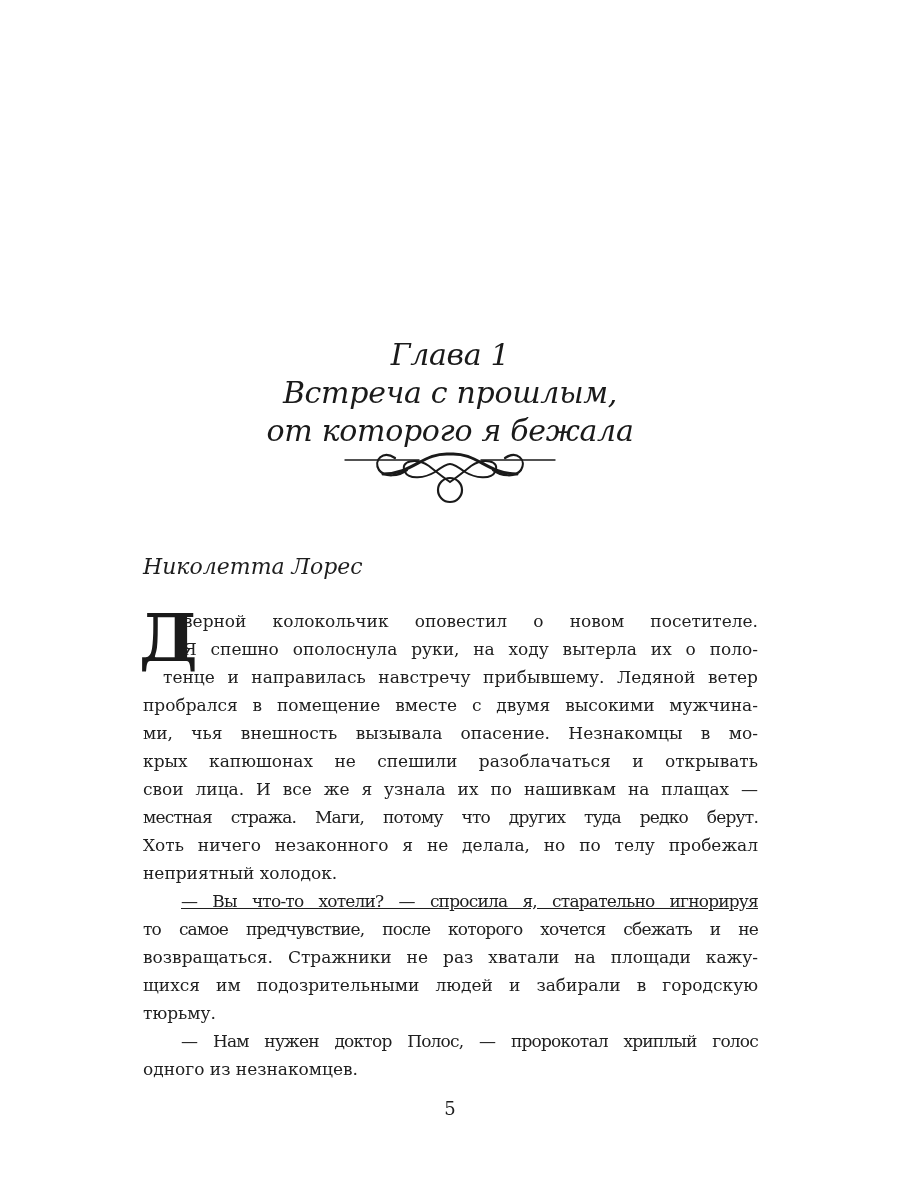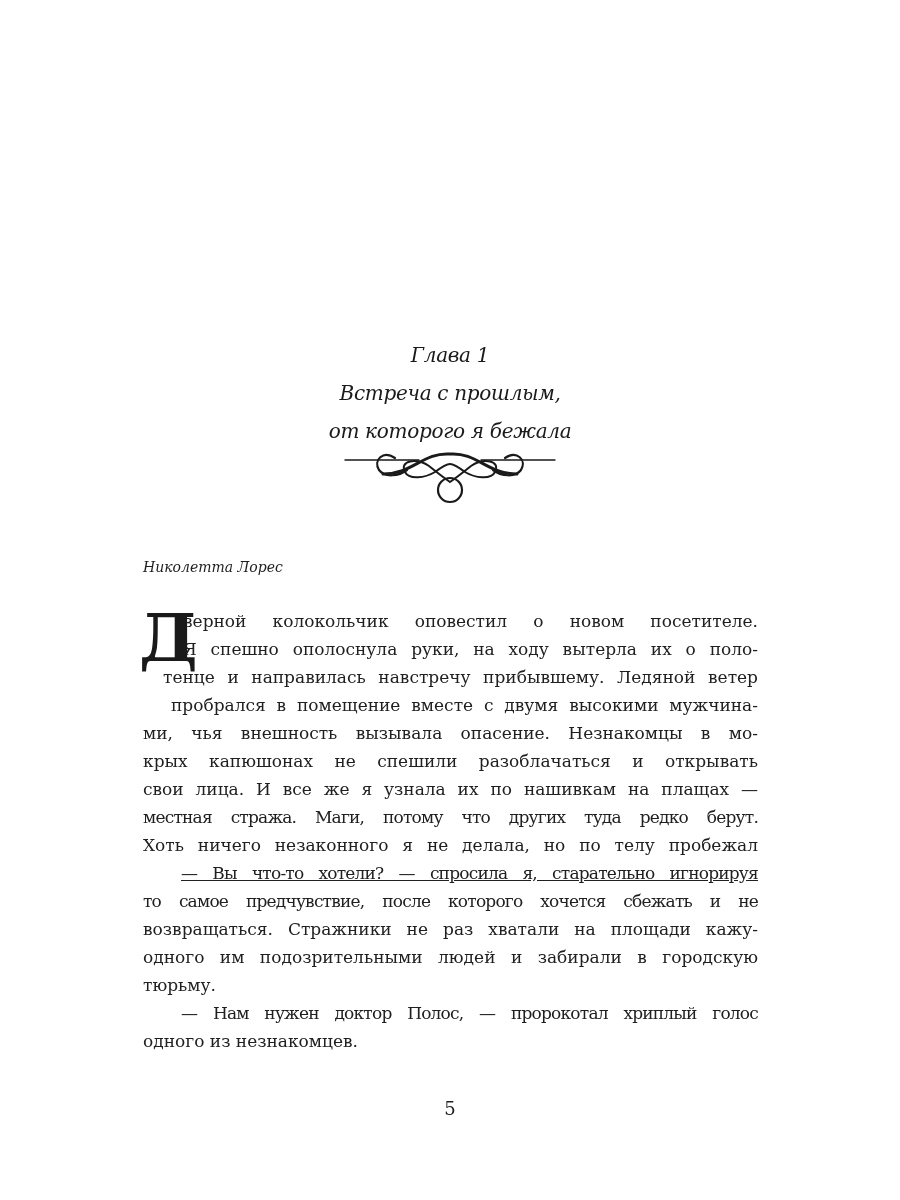--- a/index.html
+++ b/index.html
@@ -22,40 +22,40 @@
       background: #ffffff;
     }
     .chapter-heading {
       position: absolute;
       left: 0;
       top: 336px;
       width: 900px;
       text-align: center;
       font-family: "DejaVu Serif", "Liberation Serif", serif;
       font-style: italic;
-      font-size: 20px;
+      font-size: 30px;
       line-height: 38px;
       color: #1a1a1a;
       letter-spacing: -0.3px;
     }
     .chapter-heading div { white-space: nowrap; }
     .ornament {
       position: absolute;
       left: 343px;
       top: 448px;
       width: 214px;
       height: 60px;
     }
     .author {
       position: absolute;
       left: 143px;
       top: 555px;
       font-family: "DejaVu Serif", "Liberation Serif", serif;
       font-style: italic;
-      font-size: 14px;
+      font-size: 22px;
       line-height: 24px;
       color: #1e1e1e;
     }
     .body-text {
       position: absolute;
       left: 143px;
       top: 607px;
       width: 615px;
       font-family: "DejaVu Serif", "Liberation Serif", serif;
       font-size: 17px;
@@ -124,30 +124,31 @@
     </g>
   </svg>
 
   <div class="author">Николетта Лорес</div>
 
   <div class="body-text">
     <span class="dropcap">Д</span>
     <span class="line dc" style="display: block;">верной колокольчик оповестил о новом посетителе.</span>
     <span class="line dc" style="display: block;">Я спешно ополоснула руки, на ходу вытерла их о поло-</span>
     <span class="line" style="display: block; margin-left: 20px;">тенце и направилась навстречу прибывшему. Ледяной ветер</span>
-    <span class="line" style="display: block; margin-left: 28px;">пробрался в помещение вместе с двумя высокими мужчина-</span>
+    <span class="line" style="display: block;">пробрался в помещение вместе с двумя высокими мужчина-</span>
     <span class="line" style="display: block;">ми, чья внешность вызывала опасение. Незнакомцы в мо-</span>
     <span class="line" style="display: block;">крых капюшонах не спешили разоблачаться и открывать</span>
     <span class="line" style="display: block;">свои лица. И все же я узнала их по нашивкам на плащах —</span>
     <span class="line cond" style="display: block;">местная стража. Маги, потому что других туда редко берут.</span>
     <span class="line" style="display: block;">Хоть ничего незаконного я не делала, но по телу пробежал</span>
+    <span class="line last" style="display: block;">неприятный холодок.</span>
     <span class="line indent cond" style="display: block; text-decoration: underline;">— Вы что-то хотели? — спросила я, старательно игнорируя</span>
     <span class="line cond" style="display: block;">то самое предчувствие, после которого хочется сбежать и не</span>
     <span class="line" style="display: block;">возвращаться. Стражники не раз хватали на площади кажу-</span>
-    <span class="line" style="display: block;">одного им подозрительными людей и забирали в городскую</span>
+    <span class="line" style="display: block;">щихся им подозрительными людей и забирали в городскую</span>
     <span class="line last" style="display: block;">тюрьму.</span>
     <span class="line indent cond" style="display: block;">— Нам нужен доктор Полос, — пророкотал хриплый голос</span>
     <span class="line last" style="display: block;">одного из незнакомцев.</span>
   </div>
 
   <div class="page-number">5</div>
 
 </div>
 
 </body></html>

